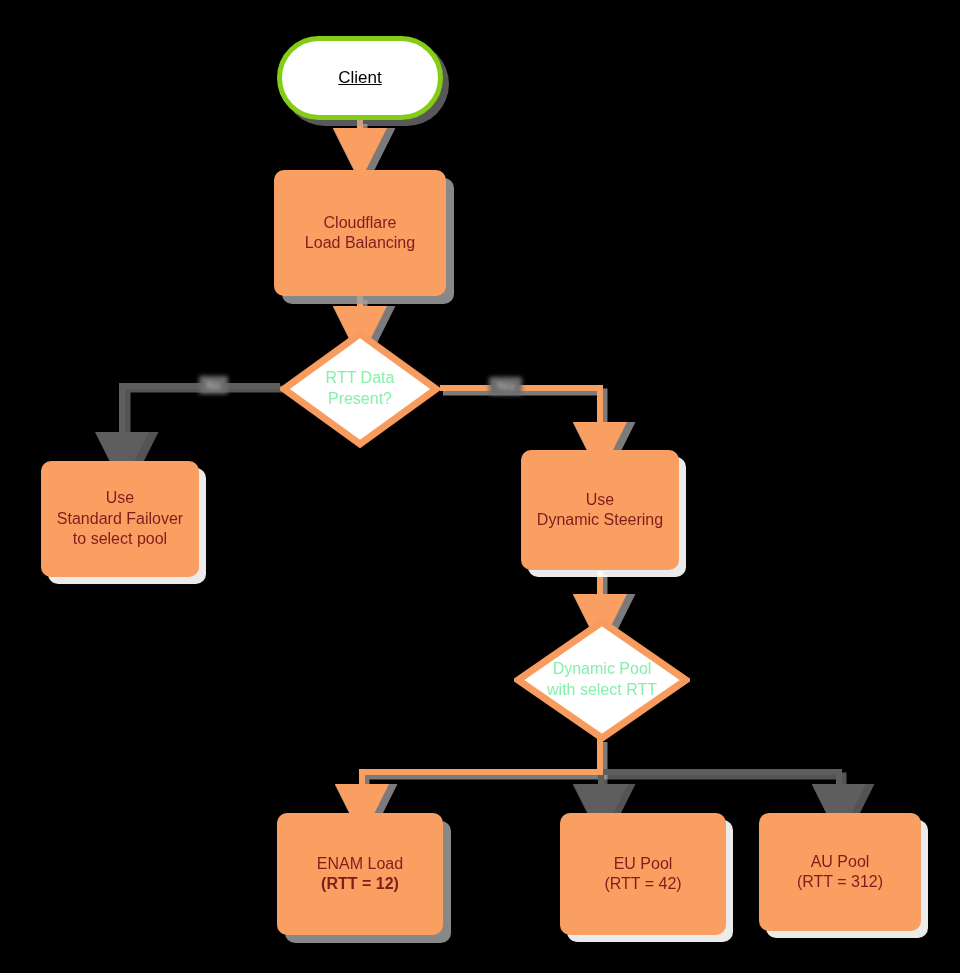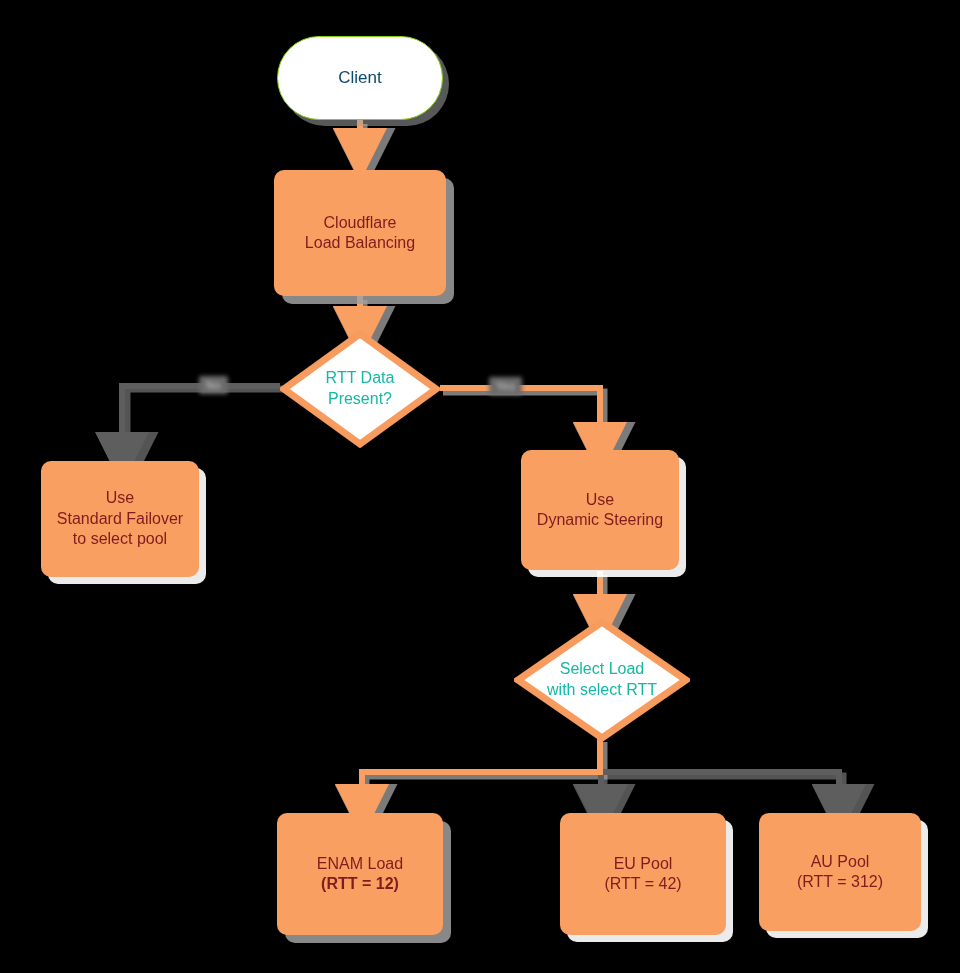--- a/index.html
+++ b/index.html
@@ -30,25 +30,26 @@
     position: absolute;
     box-sizing: border-box;
     display: flex;
     align-items: center;
     justify-content: center;
     text-align: center;
     line-height: 1.28;
   }
   .node-terminal {
     background: #ffffff;
-    border: 1px solid #84cc16;
+    border: 5px solid #84cc16;
     border-radius: 999px;
-    color: #0c4a6e;
+    color: #000000;
     font-size: 17px;
     box-shadow: 6px 6px 0 rgba(160,160,160,0.55);
+    text-decoration: underline;
   }
   .node-process {
     background: #f99f62;
     color: #7f1d1d;
     font-size: 16px;
     border-radius: 10px;
   }
   .shadow-gray {
     box-shadow: 8px 8px 0 rgba(160,160,160,0.85);
   }
@@ -69,21 +70,21 @@
   .node-decision-label {
     position: absolute;
     left: 0;
     top: 0;
     width: 100%;
     height: 100%;
     display: flex;
     align-items: center;
     justify-content: center;
     text-align: center;
-    color: #14b8a6;
+    color: #86efac;
     font-size: 16px;
     line-height: 1.3;
     pointer-events: none;
   }
   .edge-label {
     position: absolute;
     font-size: 11px;
     color: #cfcfcf;
     background: #6a6a6a;
     padding: 3px 7px;
@@ -187,21 +188,21 @@
       <span class="lbl-line-1">Dynamic Steering</span>
     </span>
   </div>
 
   <div class="node-decision-wrap" style="left:514px; top:618px; width:176px; height:124px;">
     <svg class="node-decision-shape" viewBox="0 0 176 124">
       <polygon points="88,4 172,62 88,120 4,62" fill="#ffffff" stroke="#f89b5e" stroke-width="7"></polygon>
     </svg>
     <div class="node-decision-label">
       <span>
-        <span class="lbl-line-1">Select Load</span>
+        <span class="lbl-line-1">Dynamic Pool</span>
         <span class="lbl-line-1">with select RTT</span>
       </span>
     </div>
   </div>
 
   <div class="node node-process shadow-gray" style="left:277px; top:813px; width:166px; height:122px;">
     <span>
       <span class="lbl-line-1">ENAM Load</span>
       <span class="lbl-line-1 lbl-bold">(RTT = 12)</span>
     </span>

